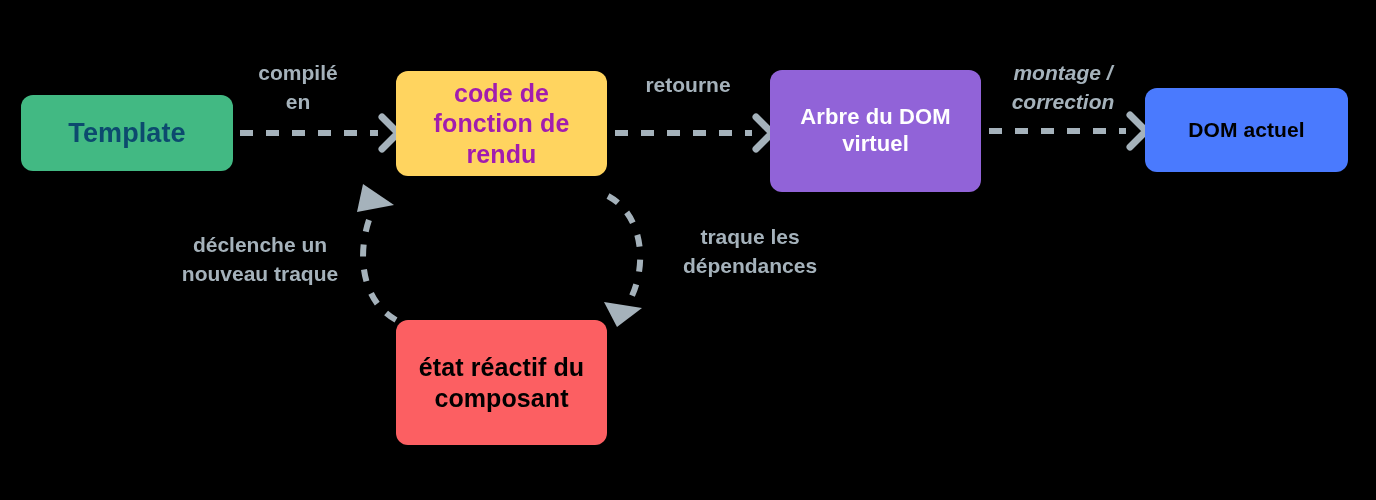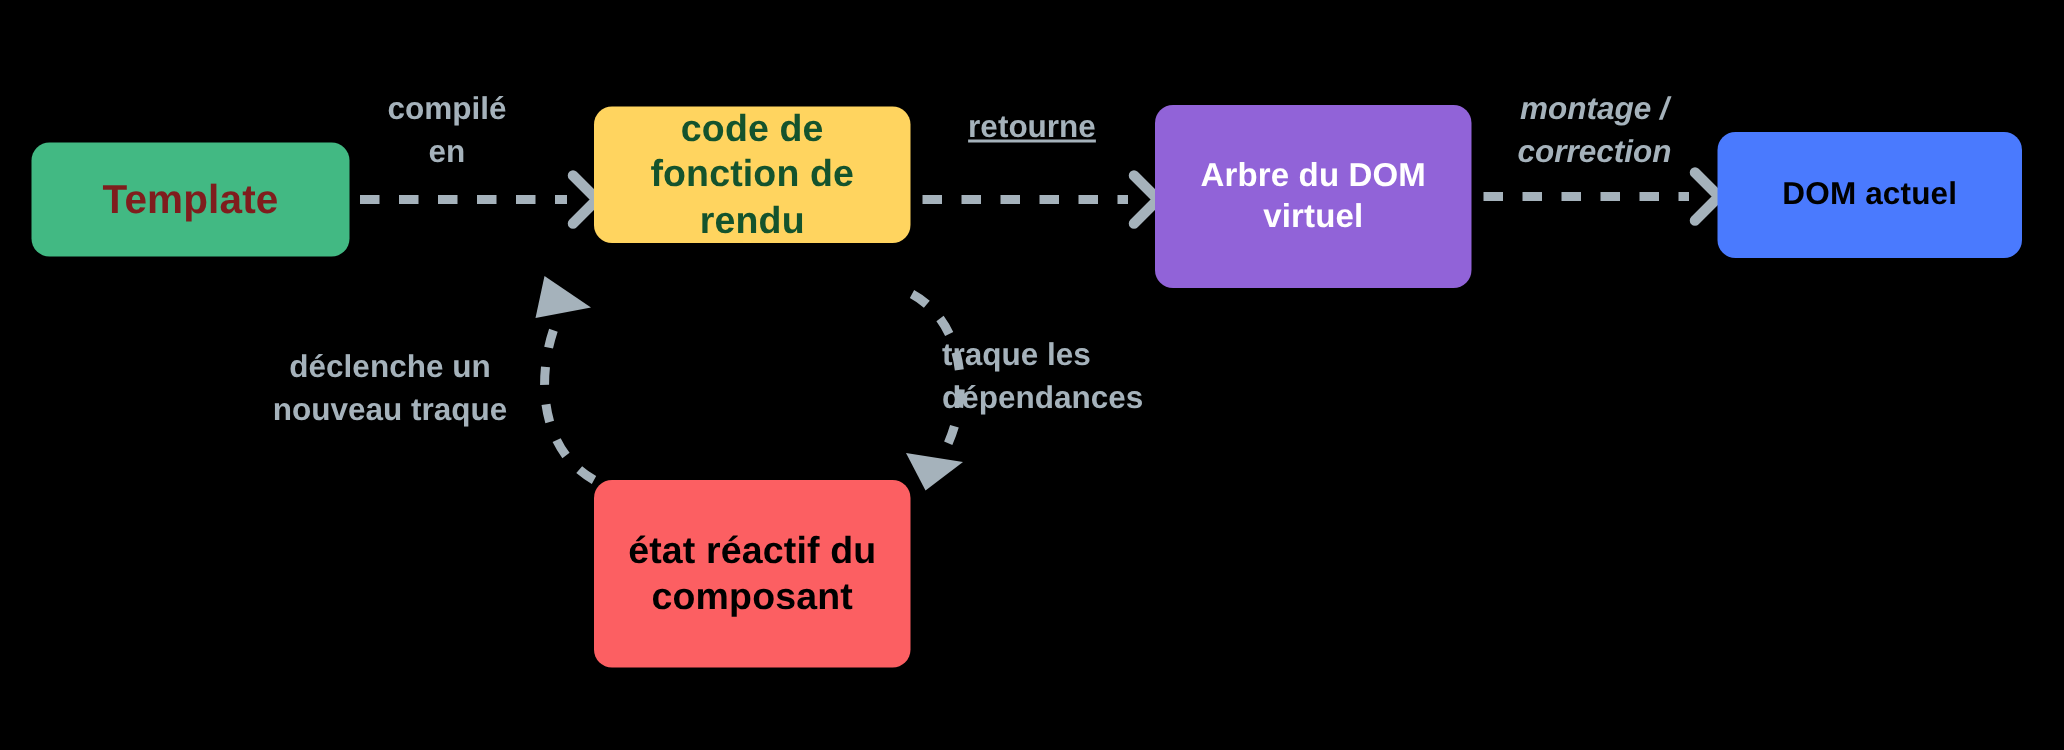--- a/index.html
+++ b/index.html
@@ -29,31 +29,31 @@
     box-sizing: border-box;
     padding: 4px 10px;
   }
 
   .node-template {
     left: 21px;
     top: 95px;
     width: 212px;
     height: 76px;
     background: #42b983;
-    color: #7f1d1d;
+    color: #0c4a6e;
     font-size: 27px;
   }
 
   .node-render-fn {
     left: 396px;
     top: 71px;
     width: 211px;
-    height: 91px;
+    height: 105px;
     background: #ffd45f;
-    color: #14532d;
+    color: #a21caf;
     font-size: 25px;
   }
 
   .node-vdom {
     left: 770px;
     top: 70px;
     width: 211px;
     height: 122px;
     background: #9163d8;
     color: #ffffff;
@@ -84,23 +84,23 @@
     position: absolute;
     color: #a5b2bb;
     font-weight: 700;
     font-size: 21px;
     line-height: 1.40;
     text-align: center;
     white-space: pre-line;
   }
 
   .lbl-compile   { left: 228px; top: 58px;  width: 140px; }
-  .lbl-returns   { left: 618px; top: 70px;  width: 140px; text-decoration: underline; }
+  .lbl-returns   { left: 618px; top: 70px;  width: 140px; }
   .lbl-mount     { left: 988px; top: 58px;  width: 150px; font-style: italic; }
-  .lbl-track     { left: 628px; top: 222px; width: 200px; text-align: left; }
+  .lbl-track     { left: 650px; top: 222px; width: 200px; text-align: center; }
   .lbl-retrigger { left: 160px; top: 230px; width: 200px; text-align: center; }
 
   svg.overlay {
     position: absolute;
     left: 0;
     top: 0;
     width: 1376px;
     height: 500px;
     pointer-events: none;
   }

